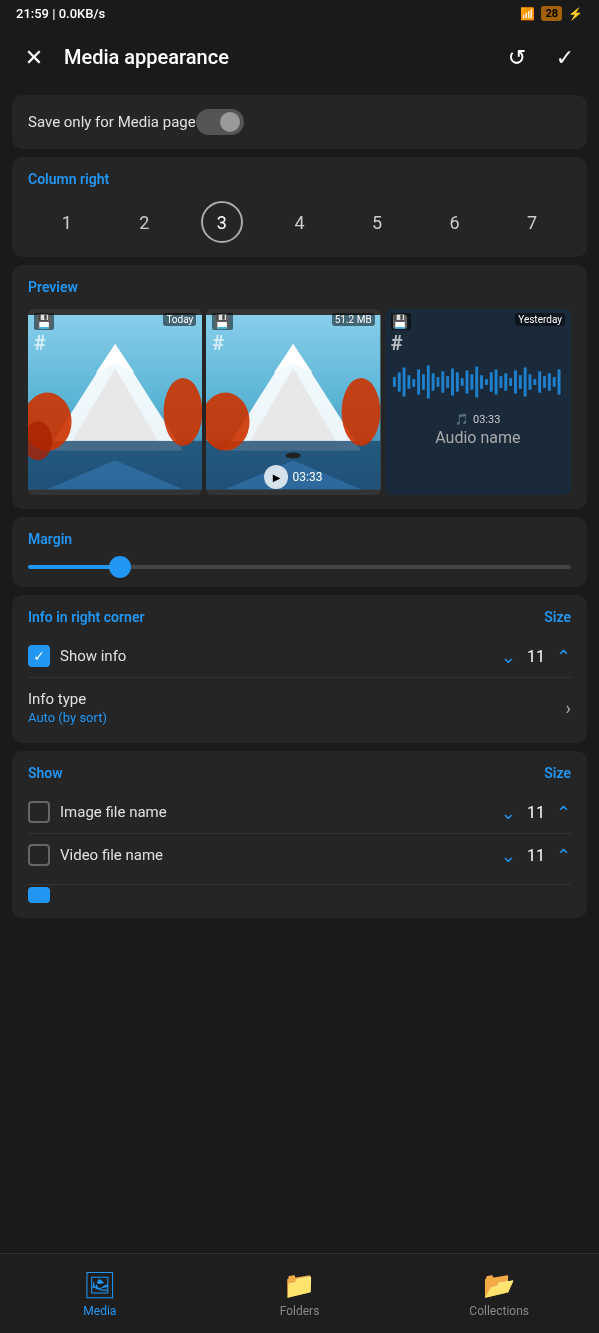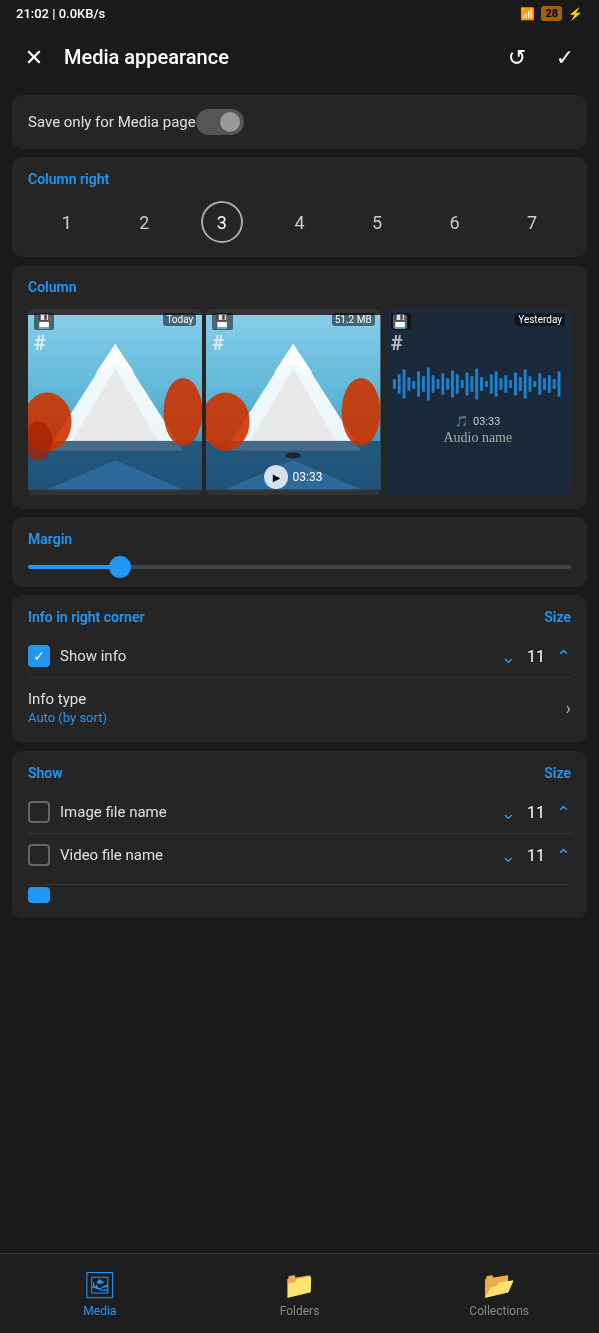--- a/index.html
+++ b/index.html
@@ -358,21 +358,21 @@
     .nav-item.active .nav-icon {
       color: #2196F3;
     }
 
     .spacer { height: 90px; }
   </style>
 </head>
 <body>
 
 <div class="status-bar">
-  <span class="status-left">21:02 | 0.0KB/s</span>
+  <span class="status-left">21:59 | 0.0KB/s</span>
   <div class="status-right">
     <span>📶</span>
     <span class="battery-icon">
       <span>28</span>
     </span>
     <span>⚡</span>
   </div>
 </div>
 
 <div class="top-bar">
@@ -396,21 +396,21 @@
     <div class="col-num">2</div>
     <div class="col-num active">3</div>
     <div class="col-num">4</div>
     <div class="col-num">5</div>
     <div class="col-num">6</div>
     <div class="col-num">7</div>
   </div>
 </div>
 
 <div class="section">
-  <div class="section-title">Column</div>
+  <div class="section-title">Preview</div>
   <div class="preview-grid">
 
     <div class="preview-cell">
       <svg width="100%" height="100%" viewBox="0 0 180 180" xmlns="http://www.w3.org/2000/svg">
         <defs>
           <linearGradient id="sky1" x1="0" y1="0" x2="0" y2="1">
             <stop offset="0%" stop-color="#87CEEB"></stop>
             <stop offset="50%" stop-color="#5ab4d4"></stop>
             <stop offset="100%" stop-color="#3a6fa0"></stop>
           </linearGradient>
@@ -503,21 +503,21 @@
           <rect x="157" y="19" width="3" height="12"></rect>
           <rect x="162" y="16" width="3" height="18"></rect>
           <rect x="167" y="20" width="3" height="10"></rect>
           <rect x="172" y="12" width="3" height="26"></rect>
         </g>
       </svg>
       <div class="audio-info">
         <span>🎵</span>
         <span>03:33</span>
       </div>
-      <div style="font-size:14px;color:#aaa;margin-top:2px;font-family:Liberation Serif, serif;">Audio name</div>
+      <div style="font-size:16px;color:#aaa;margin-top:2px;">Audio name</div>
     </div>
   </div>
 </div>
 
 <div class="section">
   <div class="section-title">Margin</div>
   <div class="slider-container">
     <div class="slider-track">
       <div class="slider-fill"></div>
       <div class="slider-thumb"></div>

